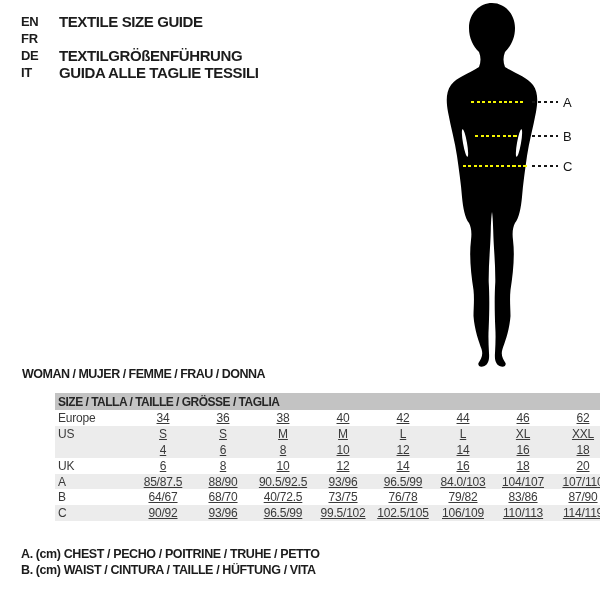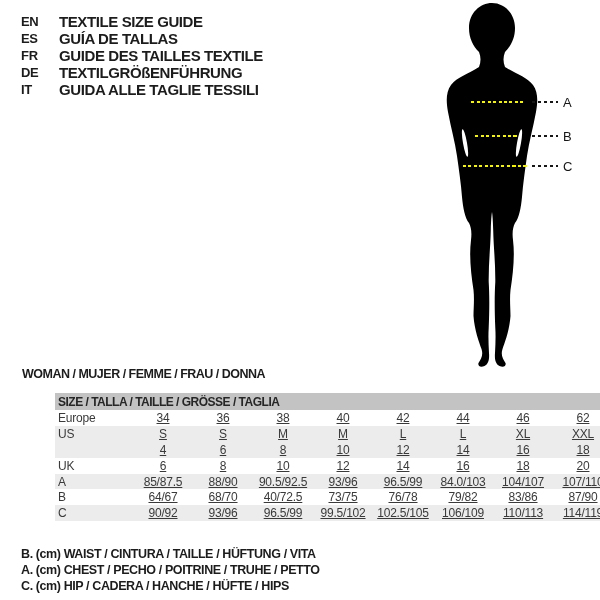--- a/index.html
+++ b/index.html
@@ -47,26 +47,21 @@
 </style>
 </head>
 <body style="--silhouette: #000000; --dash-on-body: #f4f400; --dash-off-body: #161616; --header-bg: #c3c3c3; --stripe-bg: #ececec;">
 
 <div class="lang-block">
     <div class="lang-row">
       <span class="lang-code">EN</span>
       <span class="lang-title">TEXTILE SIZE GUIDE</span>
     </div>
     <div class="lang-row">
-      <span class="lang-code">ES</span>
-      <span class="lang-title">GUÍA DE TALLAS</span>
-    </div>
-    <div class="lang-row">
       <span class="lang-code">FR</span>
-      <span class="lang-title">GUIDE DES TAILLES TEXTILE</span>
     </div>
     <div class="lang-row">
       <span class="lang-code">DE</span>
       <span class="lang-title">TEXTILGRÖßENFÜHRUNG</span>
     </div>
     <div class="lang-row">
       <span class="lang-code">IT</span>
       <span class="lang-title">GUIDA ALLE TAGLIE TESSILI</span>
     </div>
   </div>
@@ -209,16 +204,15 @@
         <span class="tcell">99.5/102</span>
         <span class="tcell">102.5/105</span>
         <span class="tcell">106/109</span>
         <span class="tcell">110/113</span>
         <span class="tcell">114/119</span>
       </div>
     </div>
 </div>
 
 <div class="legend">
+    <div class="legend-line">A. (cm) CHEST / PECHO / POITRINE / TRUHE / PETTO</div>
     <div class="legend-line">B. (cm) WAIST / CINTURA / TAILLE / HÜFTUNG / VITA</div>
-    <div class="legend-line">A. (cm) CHEST / PECHO / POITRINE / TRUHE / PETTO</div>
-    <div class="legend-line">C. (cm) HIP / CADERA / HANCHE / HÜFTE / HIPS</div>
   </div>
 
 </body></html>

